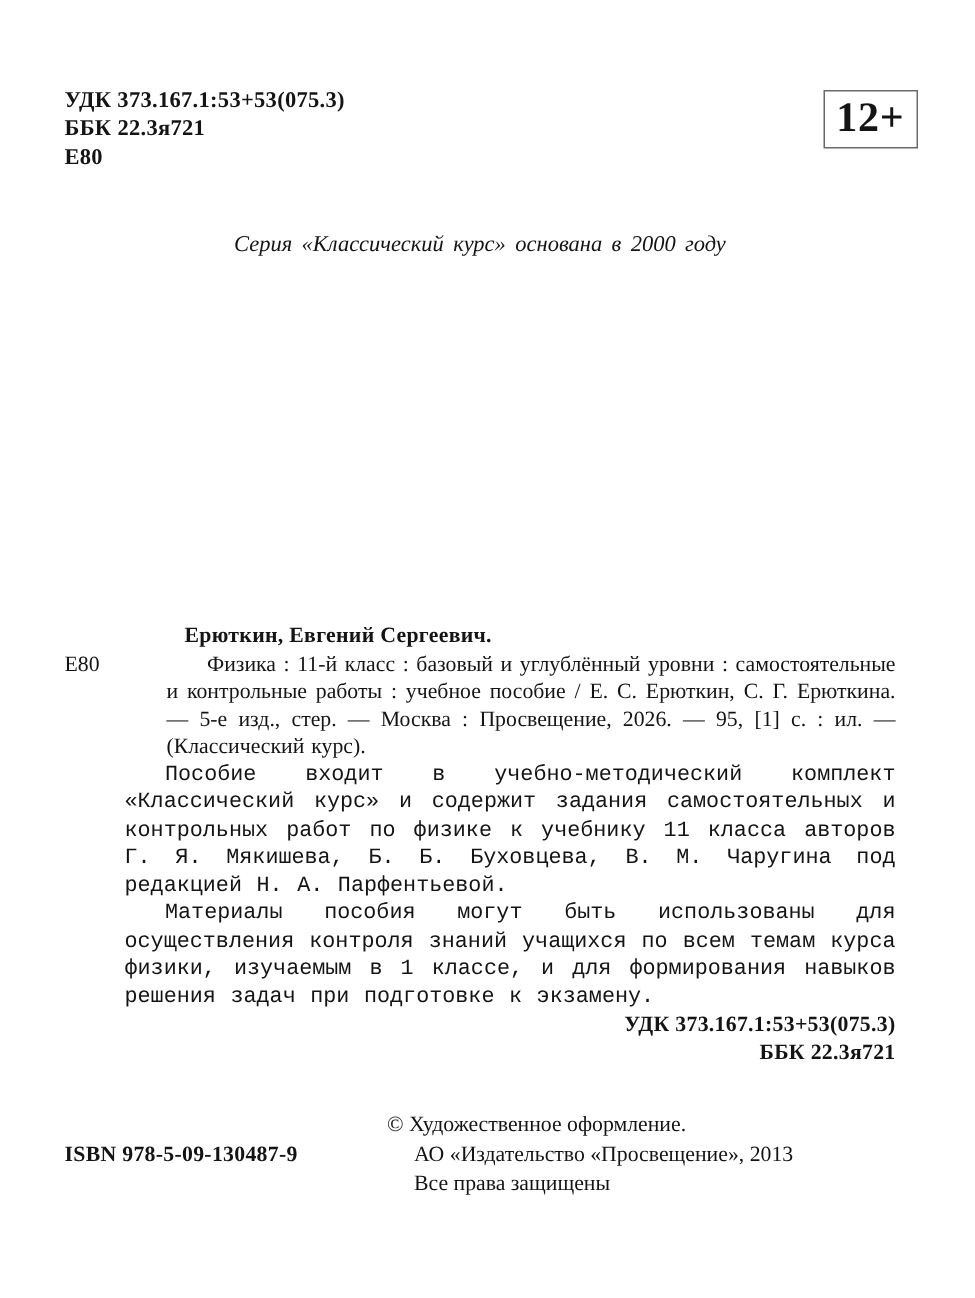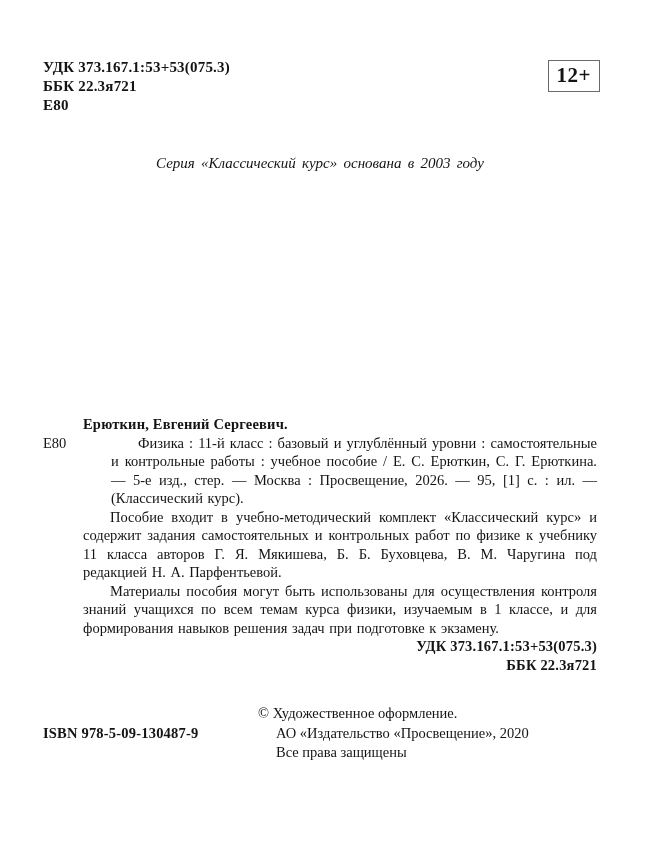--- a/index.html
+++ b/index.html
@@ -21,22 +21,22 @@
   
   .header-block {
     font-size: 15px;
     line-height: 19px;
     font-weight: bold;
     letter-spacing: 0.2px;
   }
   .age-badge {
     position: absolute;
     top: 60px;
-    right: 50px;
-    font-size: 21px;
+    right: 38px;
+    font-size: 28px;
     font-weight: bold;
     border: 1.5px solid #6a6a6a;
     padding: 2px 8px 3px 8px;
     letter-spacing: 0.5px;
   }
 
   
   .series-line {
     margin-top: 40px;
     text-align: center;
@@ -52,32 +52,33 @@
     margin-left: 40px;
     font-size: 14.5px;
     line-height: 18.5px;
   }
   .entry-code {
     position: absolute;
     left: -40px;
     top: 18.5px;
     font-size: 14.5px;
   }
-  .author-heading { font-weight: bold; letter-spacing: 0.2px; }
+  .author-heading { font-weight: bold; letter-spacing: 0.2px; margin-left: 40px; }
   .bib-description {
     text-align: justify;
     text-indent: 27px;
     word-spacing: 1px;
     margin-left: 28px;
   }
   .isbn-line { text-indent: 27px; }
   .annotation {
     text-align: justify;
     text-indent: 27px;
     word-spacing: 1px;
+    font-family: Liberation Mono, monospace;
   }
   .refs {
     text-align: right;
     font-weight: bold;
     letter-spacing: 0.2px;
   }
 
   
   .footer {
     display: flex;
@@ -100,34 +101,34 @@
 <div class="page">
 
   <div class="header-block">
     <div>УДК 373.167.1:53+53(075.3)</div>
     <div>ББК 22.3я721</div>
     <div>Е80</div>
   </div>
 
   <div class="age-badge">12+</div>
 
-  <div class="series-line">Серия «Классический курс» основана в 2003 году</div>
+  <div class="series-line">Серия «Классический курс» основана в 2000 году</div>
 
   <div class="catalog">
     <span class="entry-code">Е80</span>
     <p class="author-heading">Ерюткин, Евгений Сергеевич.</p>
     <p class="bib-description">Физика : 11-й класс : базовый и углублённый уровни : самостоятельные и контрольные работы : учебное пособие / Е. С. Ерюткин, С. Г. Ерюткина. — 5-е изд., стер. — Москва : Просвещение, 2026. — 95, [1] с. : ил. — (Классический курс).</p>
     <p class="annotation">Пособие входит в учебно-методический комплект «Классический курс» и содержит задания самостоятельных и контрольных работ по физике к учебнику 11 класса авторов Г. Я. Мякишева, Б. Б. Буховцева, В. М. Чаругина под редакцией Н. А. Парфентьевой.</p>
     <p class="annotation">Материалы пособия могут быть использованы для осуществления контроля знаний учащихся по всем темам курса физики, изучаемым в 1 классе, и для формирования навыков решения задач при подготовке к экзамену.</p>
     <p class="refs">УДК 373.167.1:53+53(075.3)</p>
     <p class="refs">ББК 22.3я721</p>
   </div>
 
   <div class="footer">
     <div class="footer-isbn">ISBN 978-5-09-130487-9</div>
     <div class="copyrights">
       <p class="copyright-line">© Художественное оформление.</p>
-      <p class="copyright-line indented">АО «Издательство «Просвещение», 2020</p>
+      <p class="copyright-line indented">АО «Издательство «Просвещение», 2013</p>
       <p class="copyright-line indented">Все права защищены</p>
     </div>
   </div>
 
 </div>
 
 </body></html>

